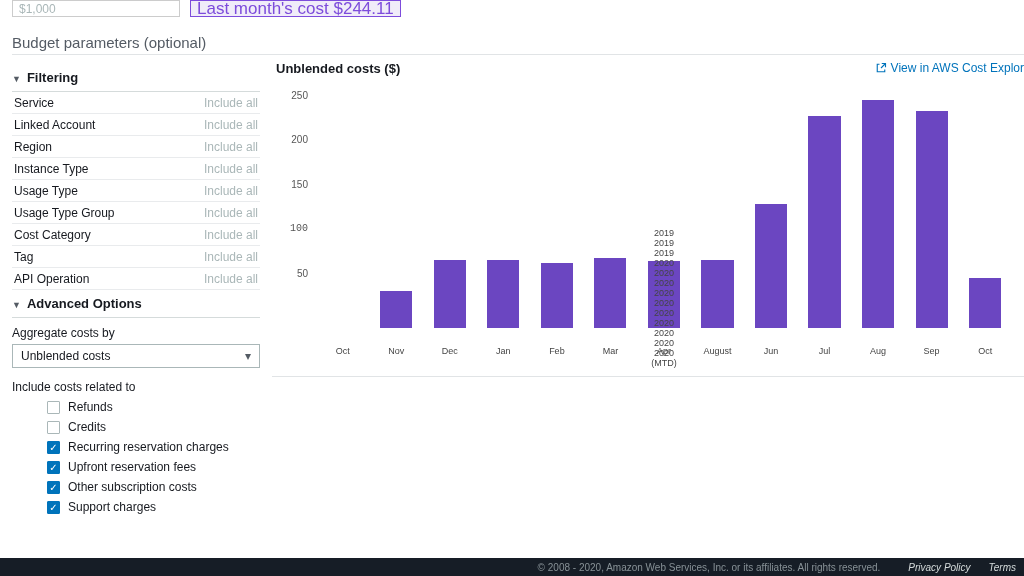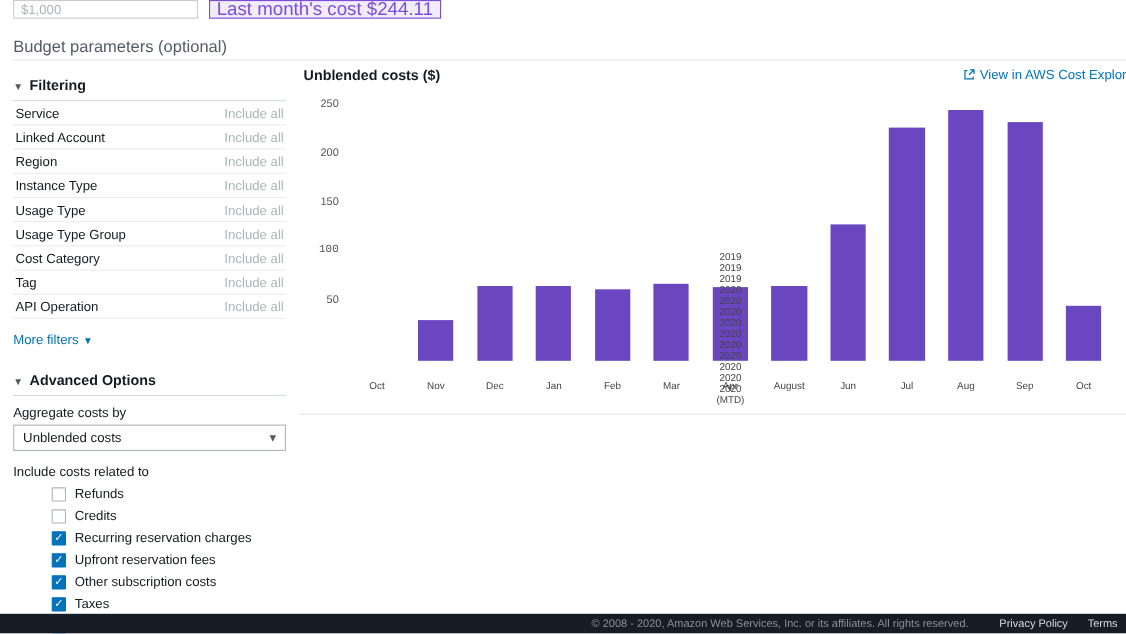--- a/index.html
+++ b/index.html
@@ -40,21 +40,21 @@
   .ytick { position: absolute; right: 6px; font-size: 10px; color: #555; transform: translateY(-50%); }
   .bars { position: absolute; left: 40px; right: 8px; top: 0; bottom: 46px; display: flex; align-items: flex-end; }
   .bar-slot { flex: 1; display: flex; justify-content: center; align-items: flex-end; height: 100%; }
   .bar { width: 60%; background: #6b46c1; }
   .xlabels { position: absolute; left: 40px; right: 8px; bottom: 18px; display: flex; }
   .xlabels.sub { bottom: 6px; flex-direction: column; }
   .xlabel { flex: 1; text-align: center; font-size: 9px; color: #444; }
 
   .footer { position: absolute; bottom: 0; left: 0; right: 0; height: 18px; background: #161d26;
     color: #d5dbdb; font-size: 10px; display: flex; align-items: center; justify-content: flex-end; padding: 0 8px; gap: 18px; }
-  .footer a { color: #d5dbdb; text-decoration: none; cursor: pointer; }
+  .footer a { color: #d5dbdb; text-decoration: none; cursor: pointer; font-style: italic; }
   .footer .copy { margin-right: 10px; color: #879196; }
 </style>
 </head>
 <body>
 
 <div class="budget-input">
   <span>$1,000</span>
 </div>
 <div class="last-month">
   <span>Last month's cost $244.11</span>
@@ -99,24 +99,20 @@
       </div>
       <div class="filter-row">
         <span>Tag</span>
         <span>Include all</span>
       </div>
       <div class="filter-row">
         <span>API Operation</span>
         <span>Include all</span>
       </div>
     </div>
-  <div class="more-filters">
-    <span>More filters</span>
-    <span class="chev2"></span>
-  </div>
 
   <div class="chev-header">
     <span class="chev"></span>
     <span>Advanced Options</span>
   </div>
   <div class="subhdr">Aggregate costs by</div>
   <div class="select">
     <span>Unblended costs</span>
     <span class="caret"></span>
   </div>
@@ -134,24 +130,20 @@
         <span class="cb checked"></span>
         <span>Recurring reservation charges</span>
       </div>
       <div class="cbrow">
         <span class="cb checked"></span>
         <span>Upfront reservation fees</span>
       </div>
       <div class="cbrow">
         <span class="cb checked"></span>
         <span>Other subscription costs</span>
-      </div>
-      <div class="cbrow">
-        <span class="cb checked"></span>
-        <span>Taxes</span>
       </div>
       <div class="cbrow">
         <span class="cb checked"></span>
         <span>Support charges</span>
       </div>
     </div>
 </div>
 
 <div class="chart-area">
   <div class="chart-title">Unblended costs ($)</div>

